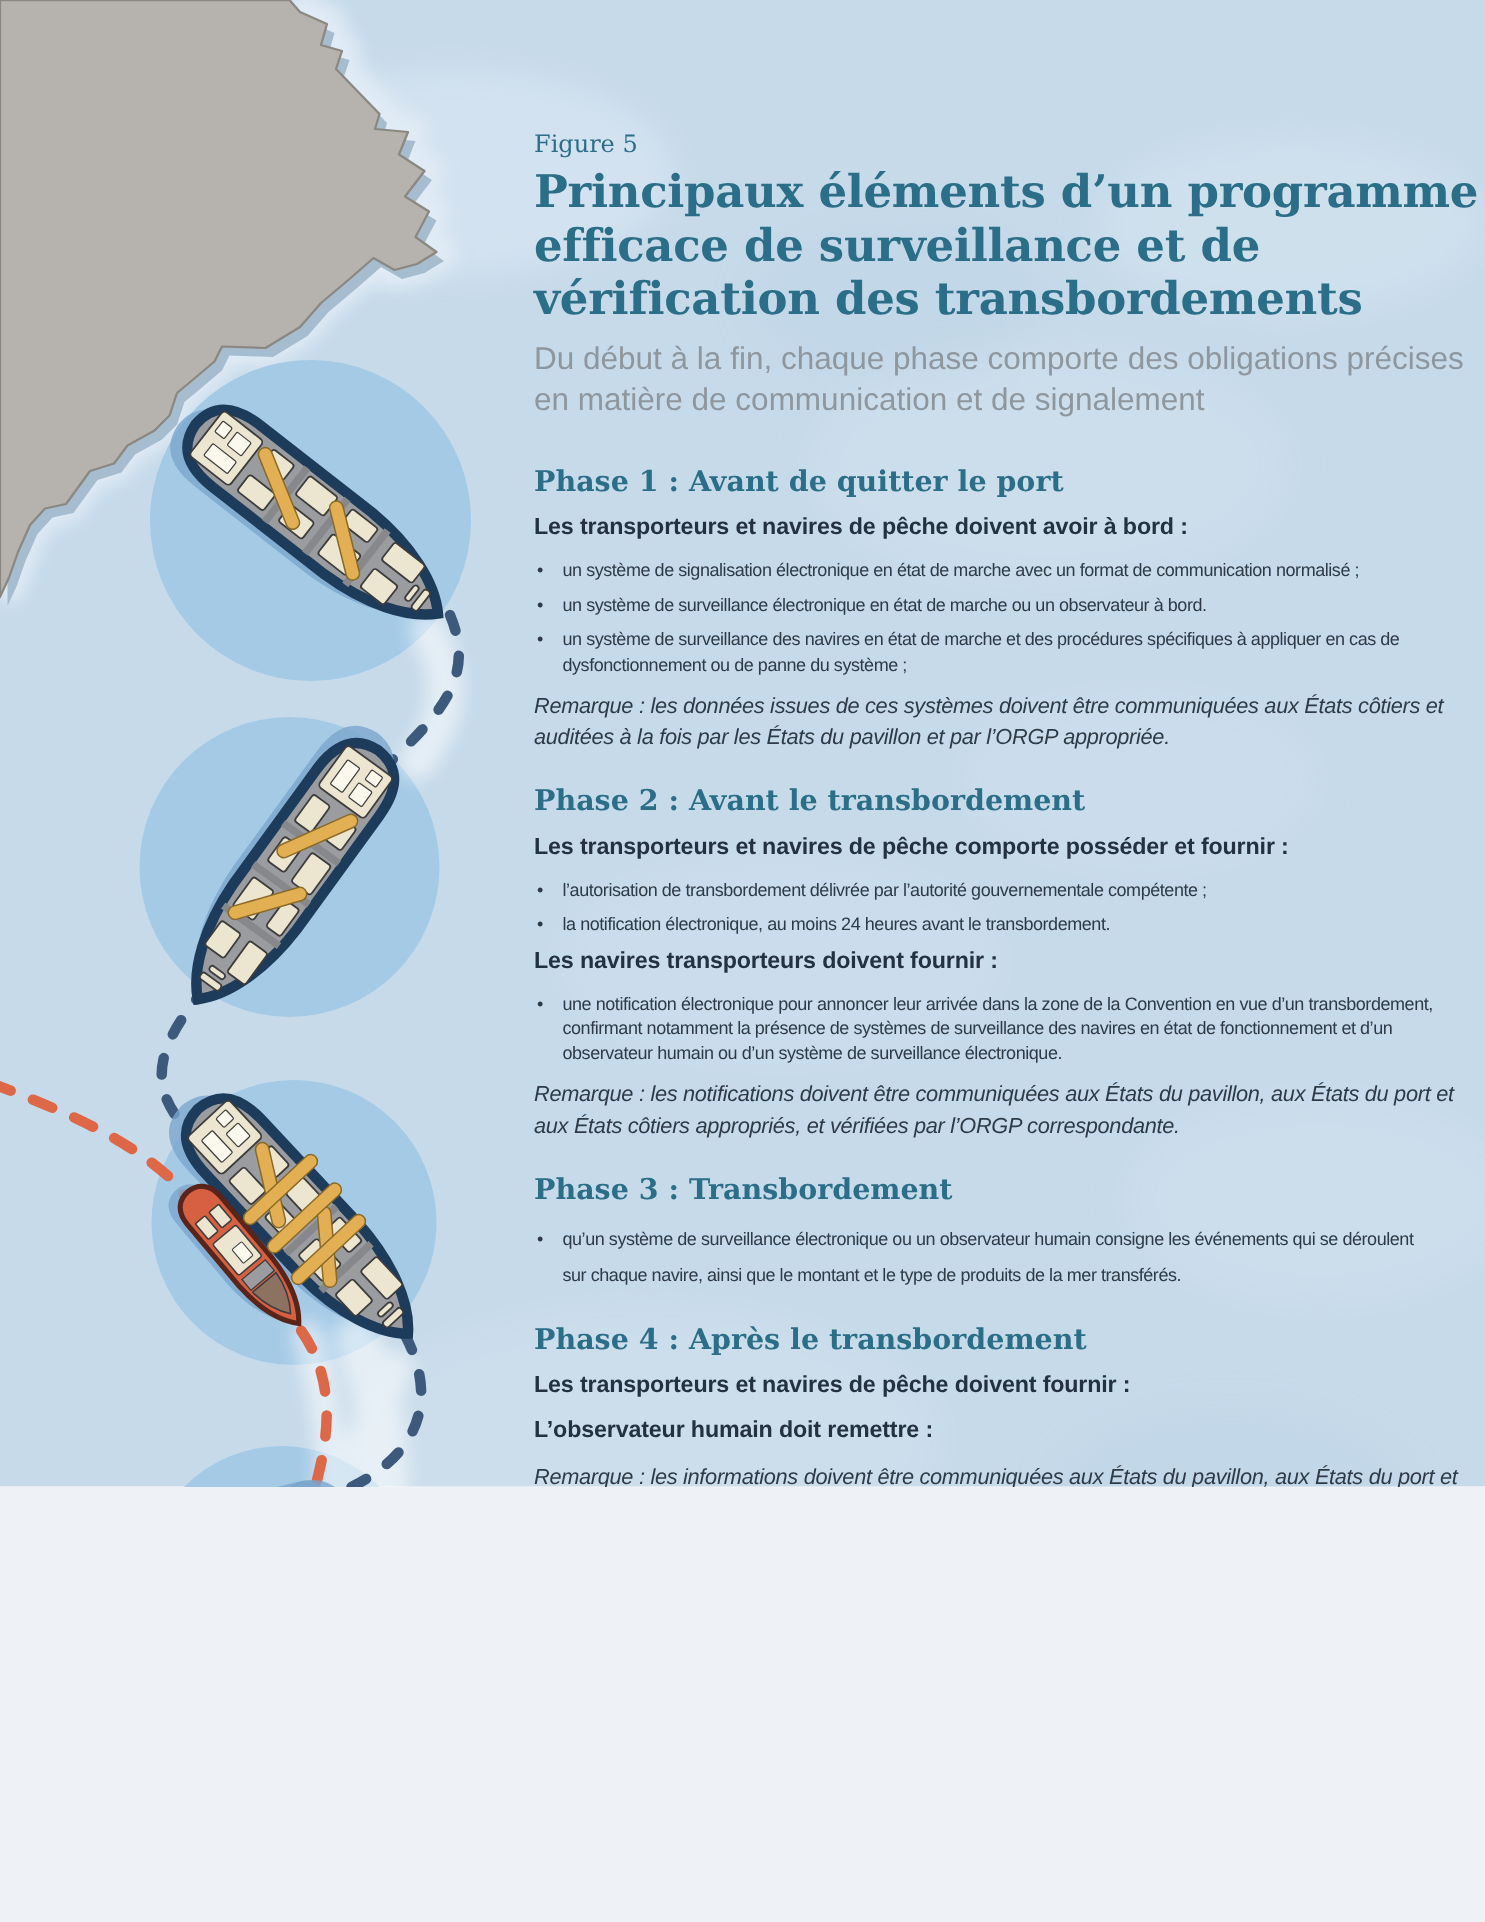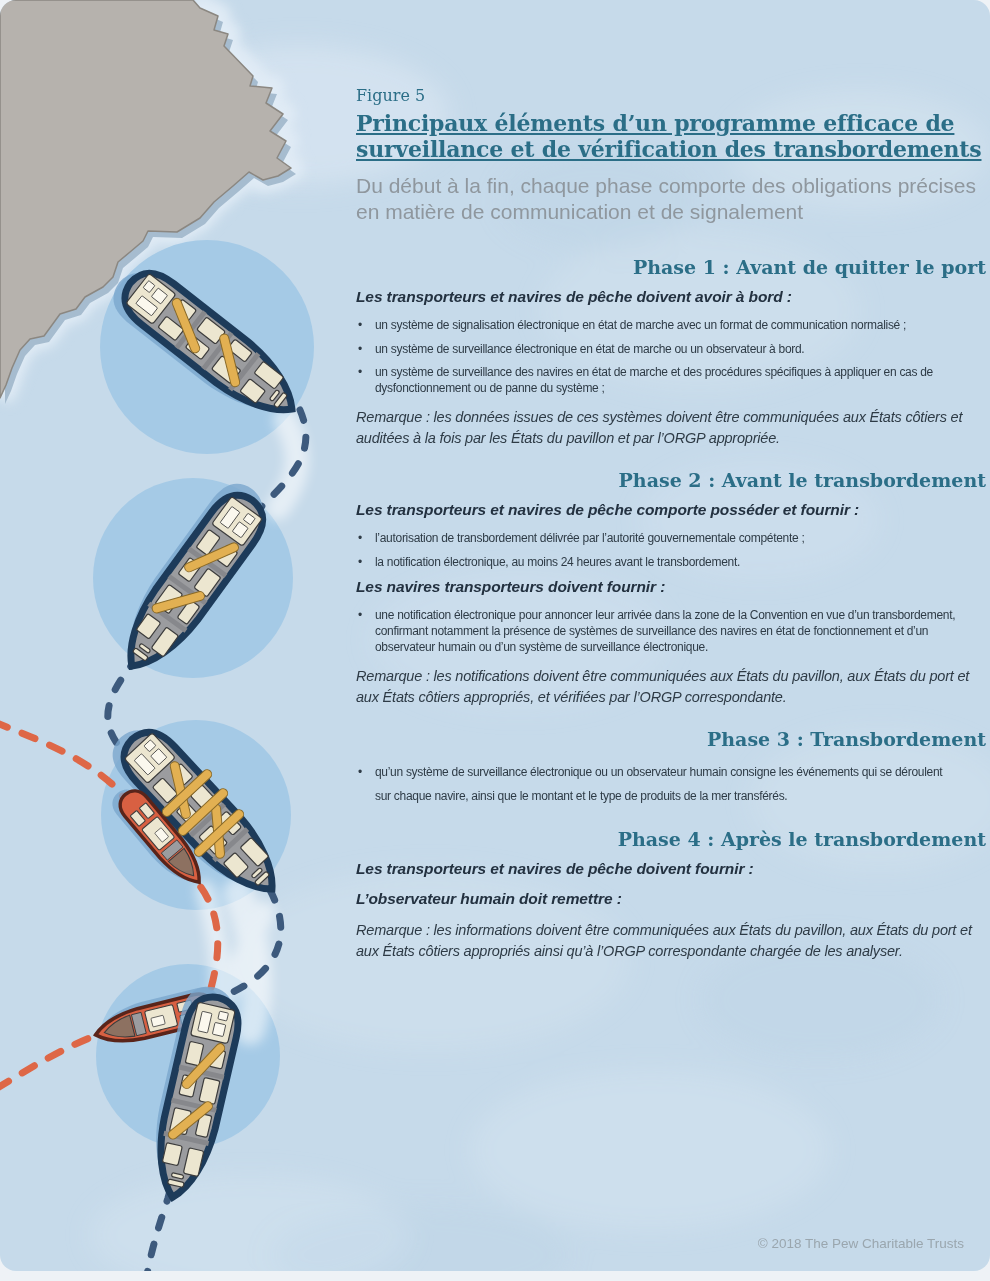--- a/index.html
+++ b/index.html
@@ -1,20 +1,19 @@
 <!DOCTYPE html>
 <html lang="fr" style="--ocean: #c6daea; --ocean_light: #dfeaf4; --detection_circle: #a5cae6; --land: #b6b2ad; --route_carrier: #3d5a7d; --route_fishing: #de6747; --carrier_hull: #1d3b5a; --carrier_deck: #9b9c9f; --hatch_cream: #ece6d0; --crane_yellow: #e2b052; --fishing_hull: #d86042; --bow_deck_brown: #8d7161; --wake_white: #ffffff; --heading_teal: #2b6e87; --lead_dark: #233140; --body_text: #2e3b46; --subtitle_grey: #8f979e; --credit_grey: #9aa6ae;"><head>
 <meta charset="utf-8">
 <style>
   html,body{margin:0;padding:0;background:#eef2f6;}
   .page{
-    position:relative;width:990px;height:1271px;overflow:hidden;
+    position:relative;width:990px;height:991px;overflow:hidden;
     background:var(--ocean,#c6daea);
     font-family:"Liberation Sans",sans-serif;
-    border-radius:16px;
   }
   svg.illu{position:absolute;left:0;top:0;width:990px;height:1281px;}
 
   
   .tex{fill:var(--ocean_light,#dfeaf4);}
   .tex-d{fill:#b7cee2;}
   .shallow{fill:none;stroke:#e0ebf5;stroke-width:26;stroke-linejoin:round;}
   .land-shadow{fill:#a6bccf;}
   .land{fill:var(--land,#b6b2ad);stroke:#8b8781;stroke-width:1.5;stroke-linejoin:round;}
   .zone{fill:var(--detection_circle,#a5cae6);}
@@ -33,38 +32,37 @@
   .t-mid{fill:#9b9c9f;stroke:#3c3c3c;stroke-width:1;}
 
   
   .content{position:absolute;left:356px;top:86px;width:630px;}
   .fig-label{
     font-family:"DejaVu Serif",serif;font-size:16px;line-height:1.2;
     color:var(--heading_teal,#2b6e87);margin:0 0 6px;
   }
   h1{
     font-family:"DejaVu Serif",serif;font-weight:600;
-    font-size:22px;line-height:1.18;letter-spacing:-.2px;
-    color:var(--heading_teal,#2b6e87);margin:0 0 10px;text-decoration:underline;
+    font-size:30px;line-height:1.18;letter-spacing:-.2px;
+    color:var(--heading_teal,#2b6e87);margin:0 0 10px;
   }
   .subtitle{
     font-size:21px;line-height:1.25;color:var(--subtitle_grey,#8f979e);
     margin:0 0 30px;
   }
   .phase{margin-top:20px;}
   .phase:first-of-type{margin-top:0;}
   h2{
     font-family:"DejaVu Serif",serif;font-weight:600;
     font-size:19px;line-height:1.2;color:var(--heading_teal,#2b6e87);
     margin:0 0 9px;
-    text-align:right;
   }
   .lead{
     font-size:15.5px;font-weight:bold;line-height:1.35;
-    color:var(--lead_dark,#233140);margin:0 0 9px;letter-spacing:-.1px;font-style:italic;
+    color:var(--lead_dark,#233140);margin:0 0 9px;letter-spacing:-.1px;
   }
   ul{list-style:none;margin:0;padding:0;}
   li{
     position:relative;padding:0 26px 0 19px;margin:0 0 7px;
     font-size:12px;line-height:1.36;letter-spacing:-.3px;
     color:var(--body_text,#2e3b46);
   }
   li::before{content:"\2022";position:absolute;left:2px;}
   .phase:nth-of-type(3) li{line-height:2.0;}
   .note{

